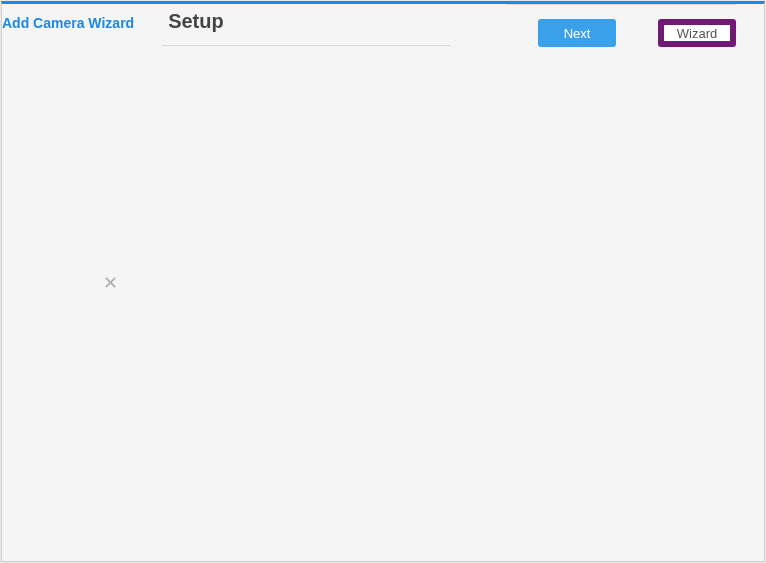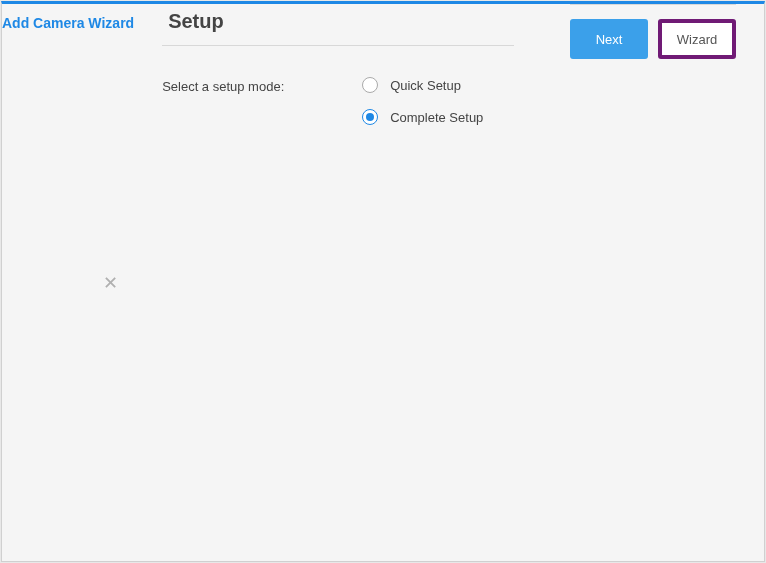--- a/index.html
+++ b/index.html
@@ -113,68 +113,49 @@
     .footer {
       border-top: 1px solid #d8d8d8;
       margin: 0 28px;
       padding: 14px 0;
       display: flex;
       justify-content: flex-end;
       gap: 10px;
     }
     .btn {
       min-width: 78px;
-      height: 40px;
+      height: 28px;
       border-radius: 3px;
       font-size: 13px;
       cursor: pointer;
-      border: 4px solid #701a75;
+      border: 6px solid #701a75;
       background: #fff;
       color: #555;
       display: flex;
       align-items: center;
       justify-content: center;
+      margin-left: 32px;
     }
     .btn-primary {
       background: #3ba0ea;
       border-color: #3ba0ea;
       color: #fff;
     }
   </style>
 </head>
 <body>
 
 <div class="dialog">
   <div class="header">
     <span class="header-title">Add Camera Wizard</span>
     <span class="close-btn">✕</span>
   </div>
 
   <div class="body">
     <div class="setup-title">Setup</div>
 
-    <div class="form-row">
-      <div class="form-label">Select a setup mode:</div>
-      <div class="options">
-
-        <div class="radio-option">
-          <span class="radio-circle">
-            
-          </span>
-          <span class="radio-label">Quick Setup</span>
-        </div>
-
-        <div class="radio-option">
-          <span class="radio-circle selected">
-            <span class="radio-dot"></span>
-          </span>
-          <span class="radio-label">Complete Setup</span>
-        </div>
-
-      </div>
-    </div>
   </div>
 
   <div class="footer">
     <div class="btn btn-primary">Next</div>
     <div class="btn">Wizard</div>
   </div>
 </div>
 
 </body></html>

